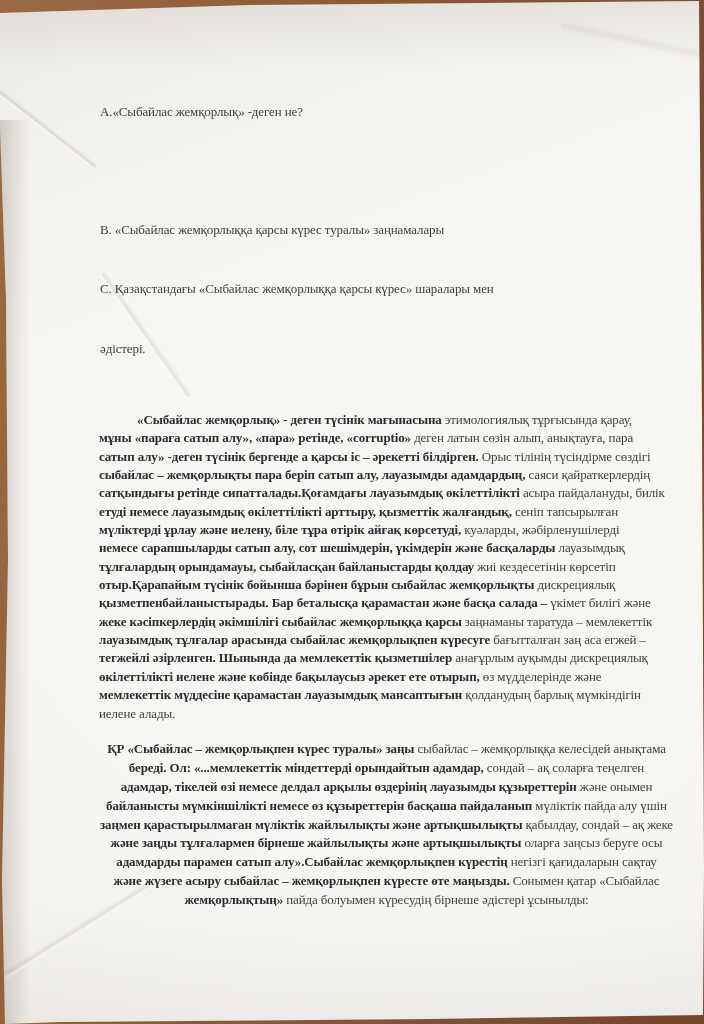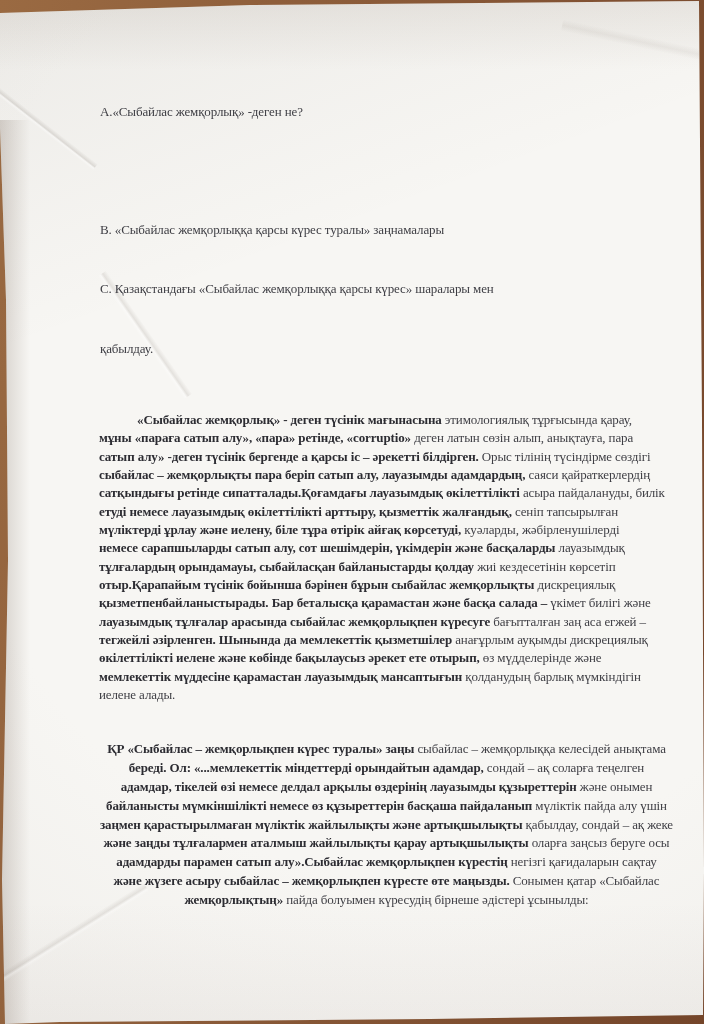--- a/index.html
+++ b/index.html
@@ -56,46 +56,47 @@
     <div class="shade-left"></div>
     <div class="crease crease-1"></div>
     <div class="crease crease-2"></div>
     <div class="crease crease-3"></div>
     <div class="crease crease-4"></div>
 
     <div class="textlayer">
       <div class="option-line o-a">А.«Сыбайлас жемқорлық» -деген не?</div>
       <div class="option-line o-v">В. «Сыбайлас жемқорлыққа қарсы күрес туралы» заңнамалары</div>
       <div class="option-line o-s">С. Қазақстандағы «Сыбайлас жемқорлыққа қарсы күрес» шаралары мен</div>
-      <div class="option-line o-cont">қабылдау.</div>
+      <div class="option-line o-cont">әдістері.</div>
 
       <div class="para" id="p1">
           <div class="line" style="padding-left: 38px; margin-top: 14px;"><span class="b">«Сыбайлас жемқорлық» - деген түсінік мағынасына </span><span class="r">этимологиялық тұрғысында қарау,</span></div>
           <div class="line"><span class="b">мұны «параға сатып алу», «пара» ретінде, «corruptio» </span><span class="r">деген латын сөзін алып, анықтауға, пара</span></div>
           <div class="line"><span class="b">сатып алу» -деген түсінік бергенде а қарсы іс – әрекетті білдірген. </span><span class="r">Орыс тілінің түсіндірме сөздігі</span></div>
           <div class="line"><span class="b">сыбайлас – жемқорлықты пара беріп сатып алу, лауазымды адамдардың, </span><span class="r">саяси қайраткерлердің</span></div>
           <div class="line"><span class="b">сатқындығы ретінде сипатталады.Қоғамдағы лауазымдық өкілеттілікті </span><span class="r">асыра пайдалануды, билік</span></div>
           <div class="line"><span class="b">етуді немесе лауазымдық өкілеттілікті арттыру, қызметтік жалғандық, </span><span class="r">сеніп тапсырылған</span></div>
           <div class="line"><span class="b">мүліктерді ұрлау және иелену, біле тұра өтірік айғақ көрсетуді, </span><span class="r">куәларды, жәбірленушілерді</span></div>
           <div class="line"><span class="b">немесе сарапшыларды сатып алу, сот шешімдерін, үкімдерін және басқаларды </span><span class="r">лауазымдық</span></div>
           <div class="line"><span class="b">тұлғалардың орындамауы, сыбайласқан байланыстарды қолдау </span><span class="r">жиі кездесетінін көрсетіп</span></div>
           <div class="line"><span class="b">отыр.Қарапайым түсінік бойынша бәрінен бұрын сыбайлас жемқорлықты </span><span class="r">дискрециялық</span></div>
           <div class="line"><span class="b">қызметпенбайланыстырады. Бар беталысқа қарамастан және басқа салада – </span><span class="r">үкімет билігі және</span></div>
+          <div class="line"><span class="b">жеке кәсіпкерлердің әкімшілігі сыбайлас жемқорлыққа қарсы </span><span class="r">заңнаманы таратуда – мемлекеттік</span></div>
           <div class="line"><span class="b">лауазымдық тұлғалар арасында сыбайлас жемқорлықпен күресуге </span><span class="r">бағытталған заң аса егжей –</span></div>
           <div class="line"><span class="b">тегжейлі әзірленген. Шынында да мемлекеттік қызметшілер </span><span class="r">анағұрлым ауқымды дискрециялық</span></div>
           <div class="line"><span class="b">өкілеттілікті иелене және көбінде бақылаусыз әрекет ете отырып, </span><span class="r">өз мүдделерінде және</span></div>
           <div class="line"><span class="b">мемлекеттік мүддесіне қарамастан лауазымдық мансаптығын </span><span class="r">қолданудың барлық мүмкіндігін</span></div>
           <div class="line"><span class="r">иелене алады.</span></div>
         </div>
       <div class="para" id="p2">
           <div class="line"><span class="b">ҚР «Сыбайлас – жемқорлықпен күрес туралы» заңы </span><span class="r">сыбайлас – жемқорлыққа келесідей анықтама</span></div>
           <div class="line"><span class="b">береді. Ол: «...мемлекеттік міндеттерді орындайтын адамдар, </span><span class="r">сондай – ақ соларға теңелген</span></div>
           <div class="line"><span class="b">адамдар, тікелей өзі немесе делдал арқылы өздерінің лауазымды құзыреттерін </span><span class="r">және онымен</span></div>
           <div class="line"><span class="b">байланысты мүмкіншілікті немесе өз құзыреттерін басқаша пайдаланып </span><span class="r">мүліктік пайда алу үшін</span></div>
           <div class="line"><span class="b">заңмен қарастырылмаған мүліктік жайлылықты және артықшылықты </span><span class="r">қабылдау, сондай – ақ жеке</span></div>
-          <div class="line"><span class="b">және заңды тұлғалармен аталмыш жайлылықты қарау артықшылықты </span><span class="r">оларға заңсыз беруге осы</span></div>
+          <div class="line"><span class="b">және заңды тұлғалармен бірнеше жайлылықты және артықшылықты </span><span class="r">оларға заңсыз беруге осы</span></div>
           <div class="line"><span class="b">адамдарды парамен сатып алу».Сыбайлас жемқорлықпен күрестің </span><span class="r">негізгі қағидаларын сақтау</span></div>
           <div class="line"><span class="b">және жүзеге асыру сыбайлас – жемқорлықпен күресте өте маңызды. </span><span class="r">Сонымен қатар «Сыбайлас</span></div>
           <div class="line"><span class="b">жемқорлықтың» </span><span class="r">пайда болуымен күресудің бірнеше әдістері ұсынылды:</span></div>
         </div>
     </div>
   </div>
 </div>
 
 </body></html>

